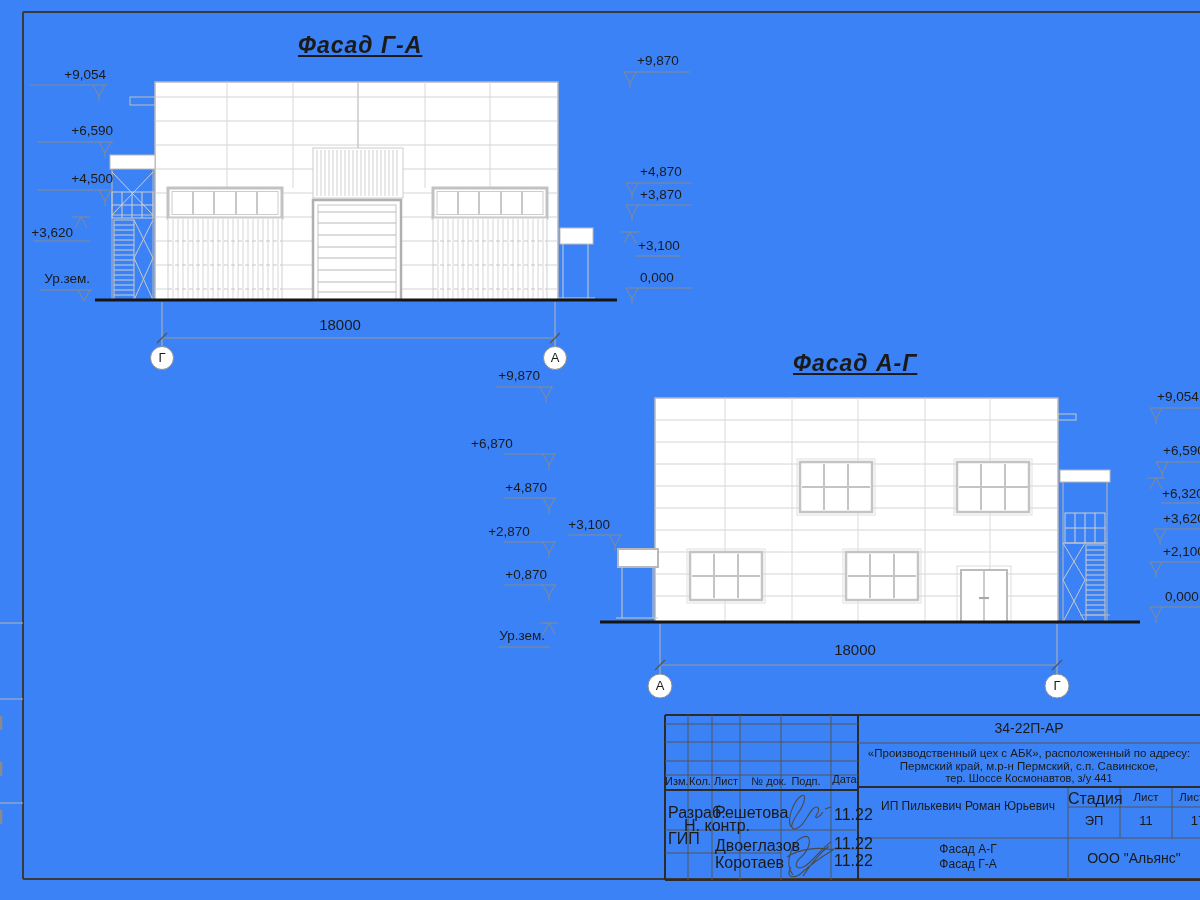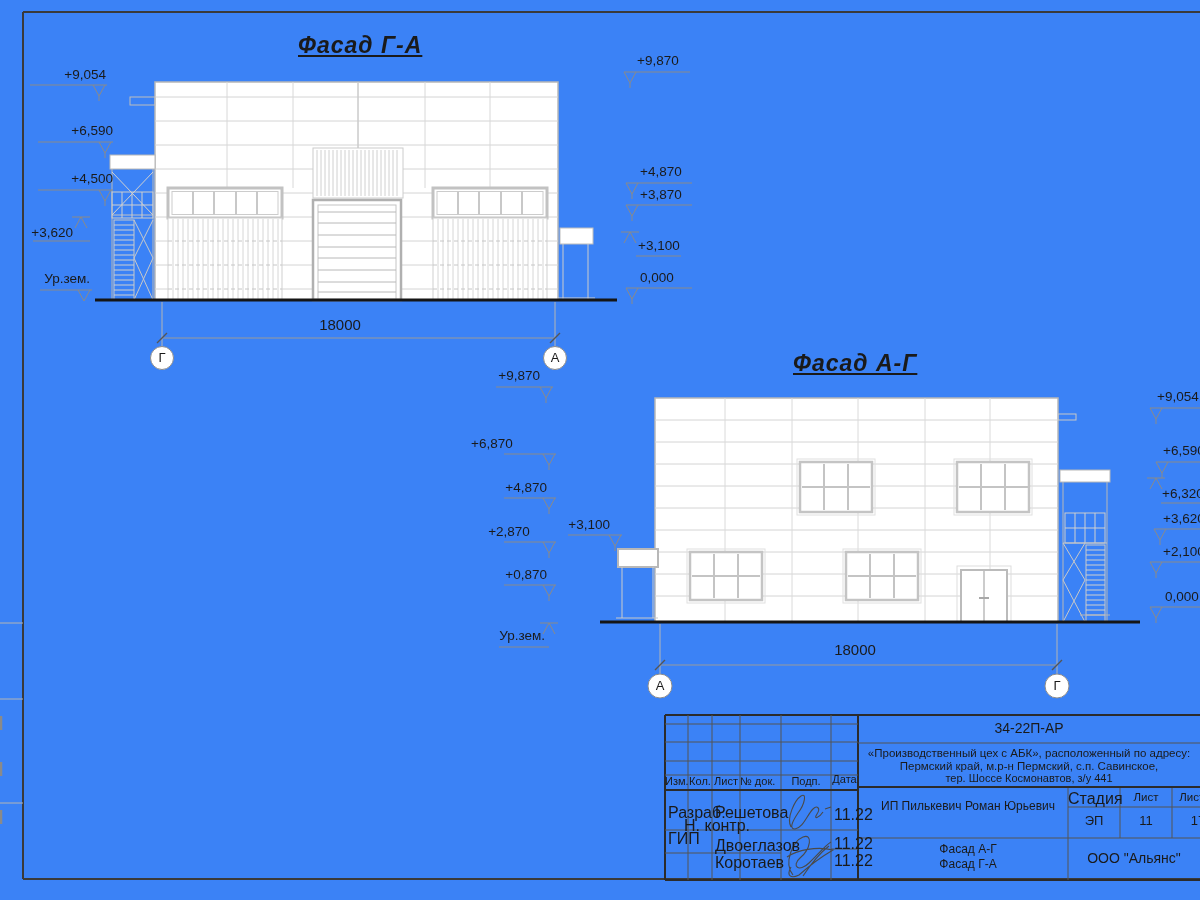--- a/index.html
+++ b/index.html
@@ -252,21 +252,21 @@
 <div class="t elev" style="left:1163px;top:545px;">+2,100</div>
 <div class="t elev" style="left:1165px;top:590px;">0,000</div>
 
 <div class="t dim" style="left:805px;top:642px;width:100px;">18000</div>
 <div class="t axis" style="left:648px;top:679px;">А</div>
 <div class="t axis" style="left:1045px;top:679px;">Г</div>
 
 <div class="t tbh tbc" style="left:665px;top:776px;width:23px;">Изм.</div>
 <div class="t tbh tbc" style="left:688px;top:776px;width:24px;">Кол.</div>
 <div class="t tbh tbc" style="left:712px;top:776px;width:28px;">Лист</div>
-<div class="t tbh tbc" style="left:740px;top:776px;width:23px;">№ док.</div>
+<div class="t tbh tbc" style="left:740px;top:776px;width:58px;">№ док.</div>
 <div class="t tbh tbc" style="left:781px;top:776px;width:50px;">Подп.</div>
 <div class="t tbh tbc" style="left:831px;top:774px;width:27px;">Дата</div>
 
 <div class="t tb" style="left:668px;top:805px;">Разраб.</div>
 <div class="t tb" style="left:715px;top:805px;">Решетова</div>
 <div class="t tb" style="left:834px;top:807px;">11.22</div>
 
 <div class="t tb" style="left:668px;top:818px;margin-left:16px;">Н. контр.</div>
 <div class="t tb" style="left:715px;top:838px;">Двоеглазов</div>
 <div class="t tb" style="left:834px;top:836px;">11.22</div>

